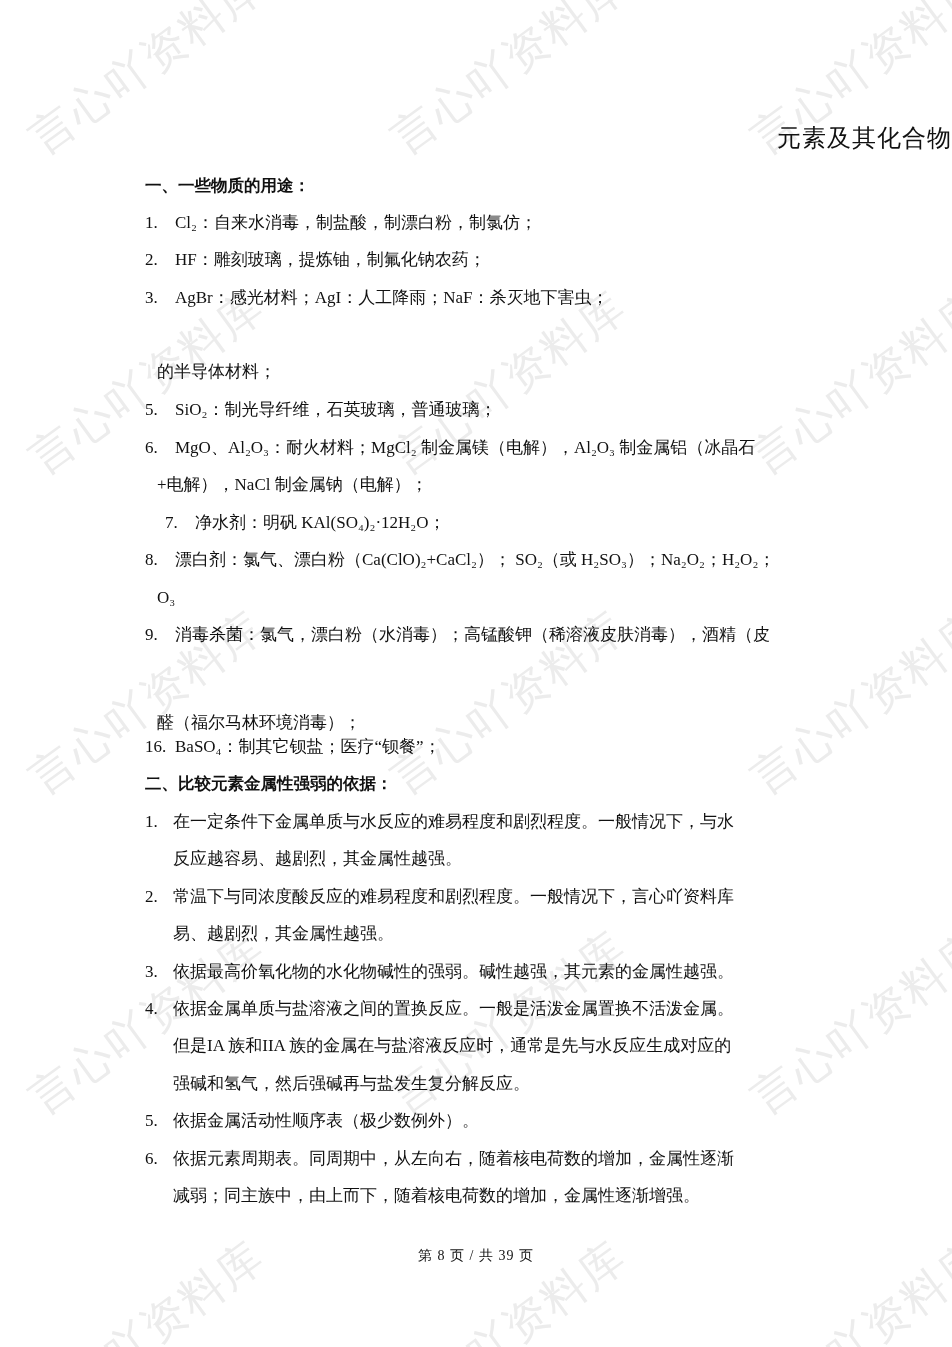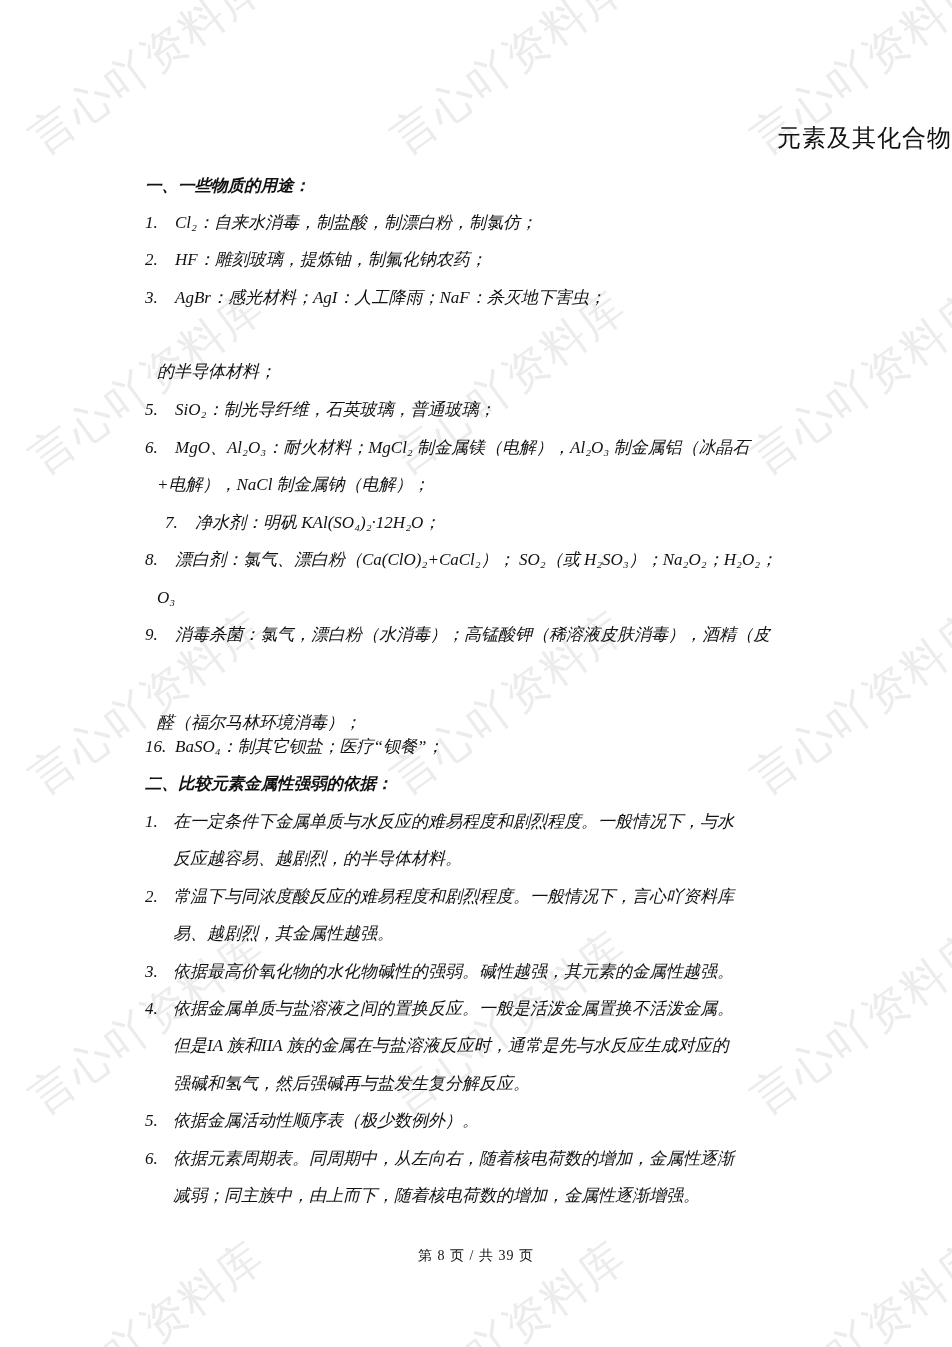--- a/index.html
+++ b/index.html
@@ -13,21 +13,21 @@
     position: absolute; font-family: "DejaVu Sans", sans-serif;
     font-size: 44px; color: #ececec; white-space: nowrap;
     transform: rotate(-36deg); transform-origin: left top; letter-spacing: 2px;
   }
   .page { position: absolute; inset: 0; z-index: 1; }
   .title {
     position: absolute; top: 122px; left: 0; width: 952px; text-align: right;
     font-size: 24px; font-weight: normal; letter-spacing: 1px; margin: 0;
   }
   .line {
-    position: absolute; left: 145px; font-size: 17px; line-height: 20px; white-space: nowrap; font-style: italic;
+    position: absolute; left: 145px; font-size: 17px; line-height: 20px; white-space: nowrap;
   }
   .section { font-weight: bold; font-family: "DejaVu Serif", serif; font-size: 16.5px; }
   .num { display: inline-block; width: 30px; }
   .num2 { display: inline-block; width: 28px; }
   .cont { left: 157px; }
   .cont2 { left: 173px; }
   .footer {
     position: absolute; top: 1247px; left: 0; width: 952px; text-align: center;
     font-size: 14px; letter-spacing: 1px;
   }
@@ -68,21 +68,21 @@
   <div class="line" style="top:513px;margin-left:20px;"><span class="num">7.</span><span>净水剂：明矾 KAl(SO₄)₂·12H₂O；</span></div>
   <div class="line" style="top:550px;"><span class="num">8.</span><span>漂白剂：氯气、漂白粉（Ca(ClO)₂+CaCl₂）； SO₂（或 H₂SO₃）；Na₂O₂；H₂O₂；</span></div>
   <div class="line cont" style="top:588px;">O₃</div>
   <div class="line" style="top:625px;"><span class="num">9.</span><span>消毒杀菌：氯气，漂白粉（水消毒）；高锰酸钾（稀溶液皮肤消毒），酒精（皮</span></div>
   <div class="line cont" style="top:699px;margin-top:14px;">醛（福尔马林环境消毒）；</div>
   <div class="line" style="top:737px;"><span class="num">16.</span><span>BaSO₄：制其它钡盐；医疗“钡餐”；</span></div>
 
   <div class="line section" style="top:774px;">二、比较元素金属性强弱的依据：</div>
 
   <div class="line" style="top:812px;"><span class="num2">1.</span><span>在一定条件下金属单质与水反应的难易程度和剧烈程度。一般情况下，与水</span></div>
-  <div class="line cont2" style="top:849px;">反应越容易、越剧烈，的半导体材料。</div>
+  <div class="line cont2" style="top:849px;">反应越容易、越剧烈，其金属性越强。</div>
   <div class="line" style="top:887px;"><span class="num2">2.</span><span>常温下与同浓度酸反应的难易程度和剧烈程度。一般情况下，言心吖资料库</span></div>
   <div class="line cont2" style="top:924px;">易、越剧烈，其金属性越强。</div>
   <div class="line" style="top:962px;"><span class="num2">3.</span><span>依据最高价氧化物的水化物碱性的强弱。碱性越强，其元素的金属性越强。</span></div>
   <div class="line" style="top:999px;"><span class="num2">4.</span><span>依据金属单质与盐溶液之间的置换反应。一般是活泼金属置换不活泼金属。</span></div>
   <div class="line cont2" style="top:1074px;">强碱和氢气，然后强碱再与盐发生复分解反应。</div>
   <div class="line cont2" style="top:1036px;">但是IA 族和IIA 族的金属在与盐溶液反应时，通常是先与水反应生成对应的</div>
   <div class="line" style="top:1111px;"><span class="num2">5.</span><span>依据金属活动性顺序表（极少数例外）。</span></div>
   <div class="line" style="top:1149px;"><span class="num2">6.</span><span>依据元素周期表。同周期中，从左向右，随着核电荷数的增加，金属性逐渐</span></div>
   <div class="line cont2" style="top:1186px;">减弱；同主族中，由上而下，随着核电荷数的增加，金属性逐渐增强。</div>
 

